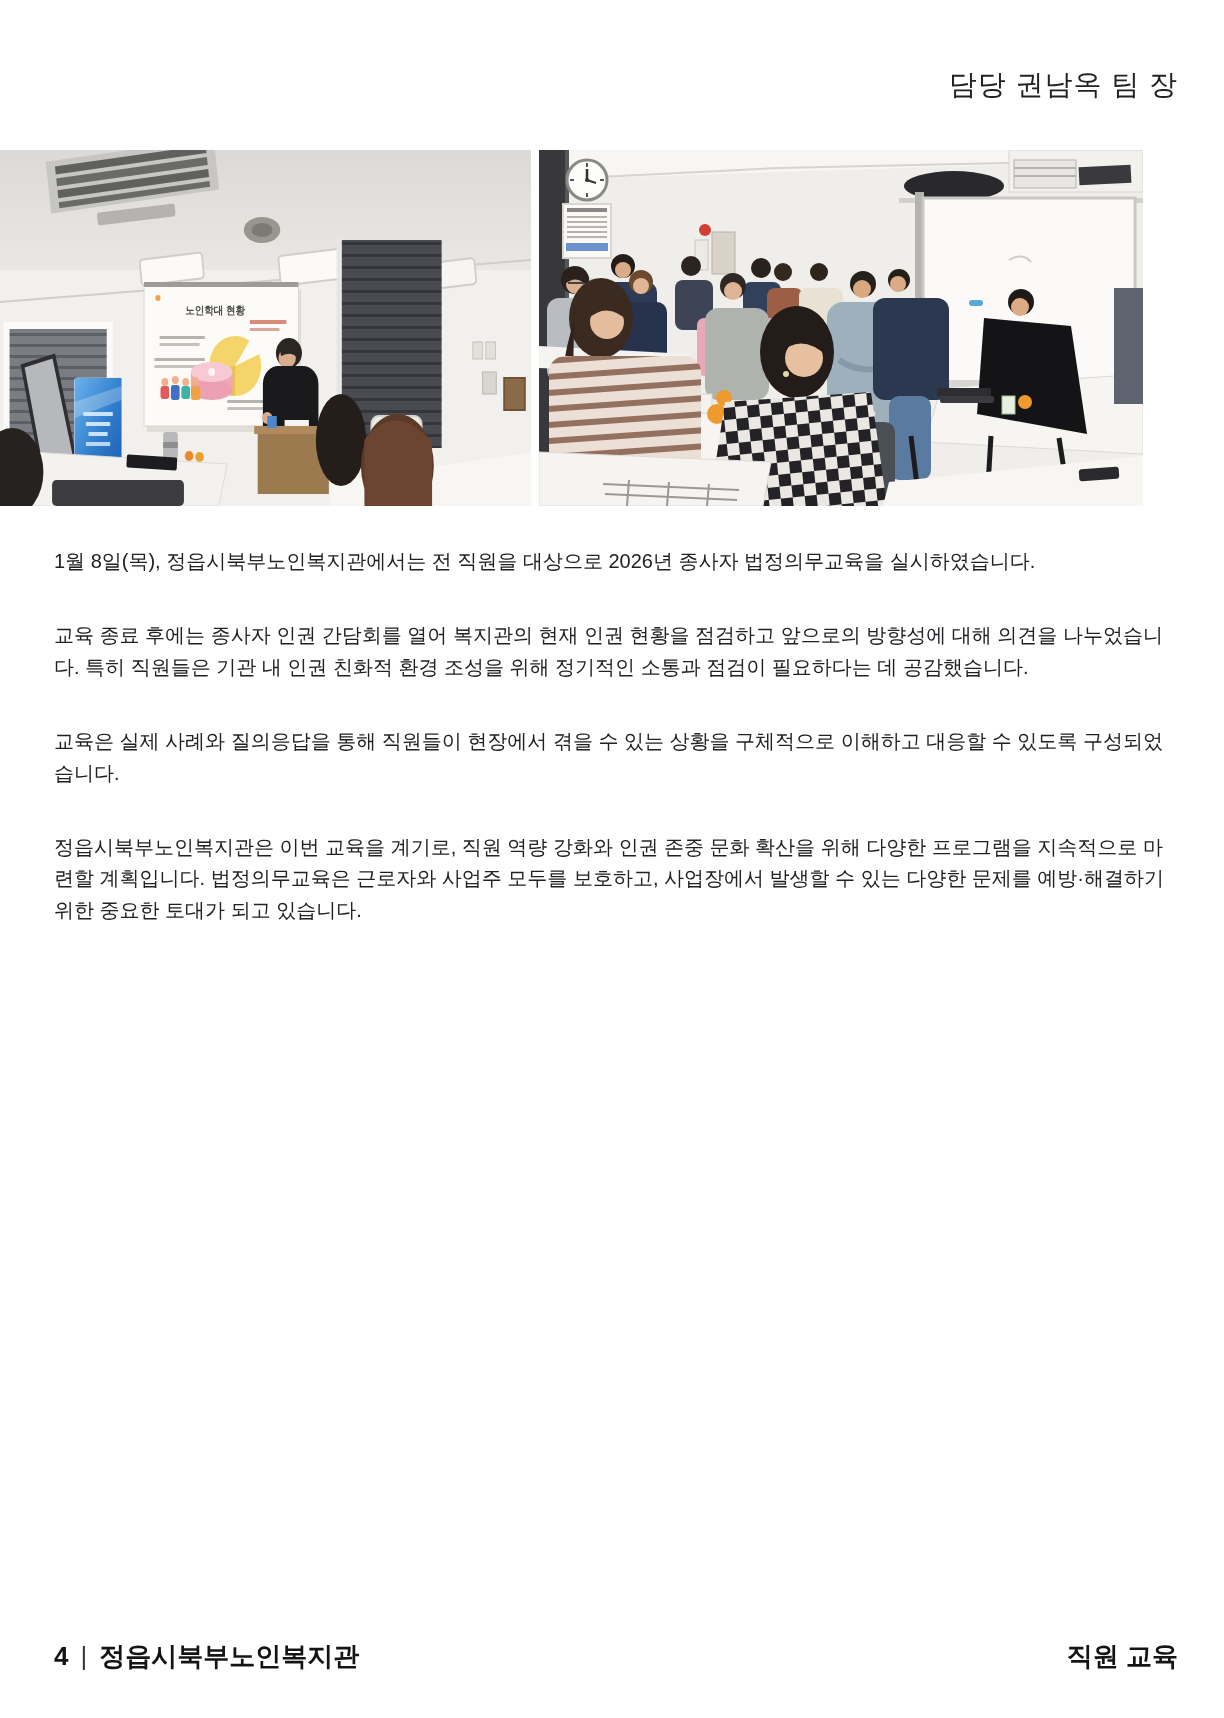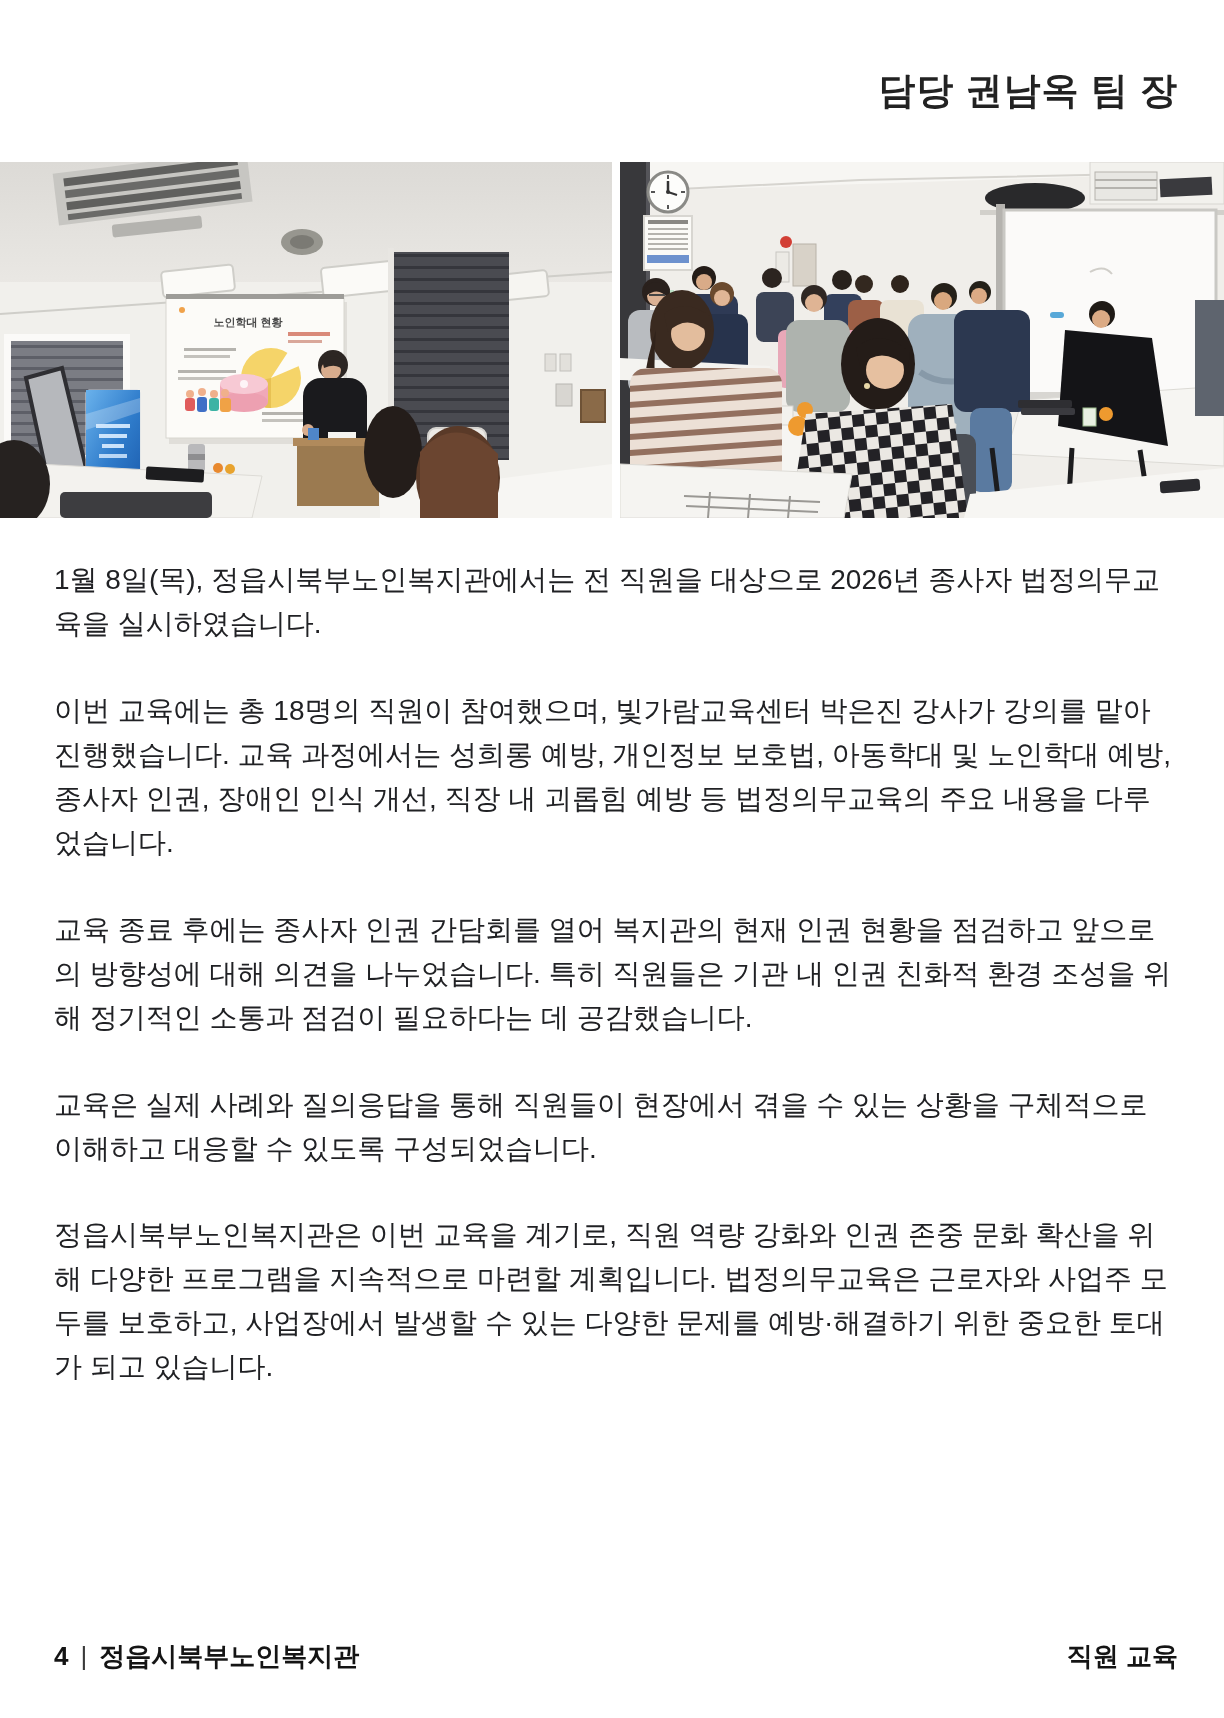--- a/index.html
+++ b/index.html
@@ -19,44 +19,44 @@
     font-size:88px;
     line-height:1.32;
     font-weight:800;
     letter-spacing:-2px;
     color:#0d0d0d;
     white-space:nowrap;
   }
   .byline{
     margin:66px 46px 0 0;
     text-align:right;
-    font-size:37px;
-    font-weight:700;
+    font-size:28px;
+    font-weight:400;
     color:#222;
     letter-spacing:1px;
   }
   .photos{
     margin-top:46px;
     height:356px;
     display:flex;
     gap:8px;
   }
   .photo{
     margin:0;
     height:356px;
     overflow:hidden;
     background:#e8e6e2;
     flex:0 0 auto;
   }
-  .photo.left{width:612px;}
+  .photo.left{width:531px;}
   .photo.right{width:604px;}
   .photo svg{display:block;width:100%;height:100%;}
   .article{
     margin:40px 46px 0 54px;
-    font-size:28px;
+    font-size:20px;
     line-height:1.57;
     color:#202124;
     word-break:break-all;
     text-align:left;
   }
   .article p{margin:0 0 43px 0;}
   .footer{
     position:absolute;
     left:54px;
     right:46px;
@@ -390,21 +390,20 @@
             <line x1="170" y1="334" x2="168" y2="356"></line>
         </g>
         <polygon points="350,332 604,306 604,356 344,356" fill="#f7f6f3"></polygon>
         <rect x="540" y="318" width="40" height="12" rx="3" fill="#2a2a2e" transform="rotate(-4 560 324)"></rect>
       </svg>
     </figure>
   </div>
 
   <div class="article">
     <p>1월 8일(목), 정읍시북부노인복지관에서는 전 직원을 대상으로 2026년 종사자 법정의무교육을 실시하였습니다.</p>
-    <p>이번 교육에는 총 18명의 직원이 참여했으며, 빛가람교육센터 박은진 강사가 강의를 맡아 진행했습니다. 교육 과정에서는 성희롱 예방, 개인정보 보호법, 아동학대 및 노인학대 예방, 종사자 인권, 장애인 인식 개선, 직장 내 괴롭힘 예방 등 법정의무교육의 주요 내용을 다루었습니다.</p>
     <p>교육 종료 후에는 종사자 인권 간담회를 열어 복지관의 현재 인권 현황을 점검하고 앞으로의 방향성에 대해 의견을 나누었습니다. 특히 직원들은 기관 내 인권 친화적 환경 조성을 위해 정기적인 소통과 점검이 필요하다는 데 공감했습니다.</p>
     <p>교육은 실제 사례와 질의응답을 통해 직원들이 현장에서 겪을 수 있는 상황을 구체적으로 이해하고 대응할 수 있도록 구성되었습니다.</p>
     <p>정읍시북부노인복지관은 이번 교육을 계기로, 직원 역량 강화와 인권 존중 문화 확산을 위해 다양한 프로그램을 지속적으로 마련할 계획입니다. 법정의무교육은 근로자와 사업주 모두를 보호하고, 사업장에서 발생할 수 있는 다양한 문제를 예방·해결하기 위한 중요한 토대가 되고 있습니다.</p>
   </div>
 
   <footer class="footer">
     <div class="footer-left">
       <span>4</span><span class="sep">|</span><span>정읍시북부노인복지관</span>
     </div>
     <div class="footer-right">직원 교육</div>

